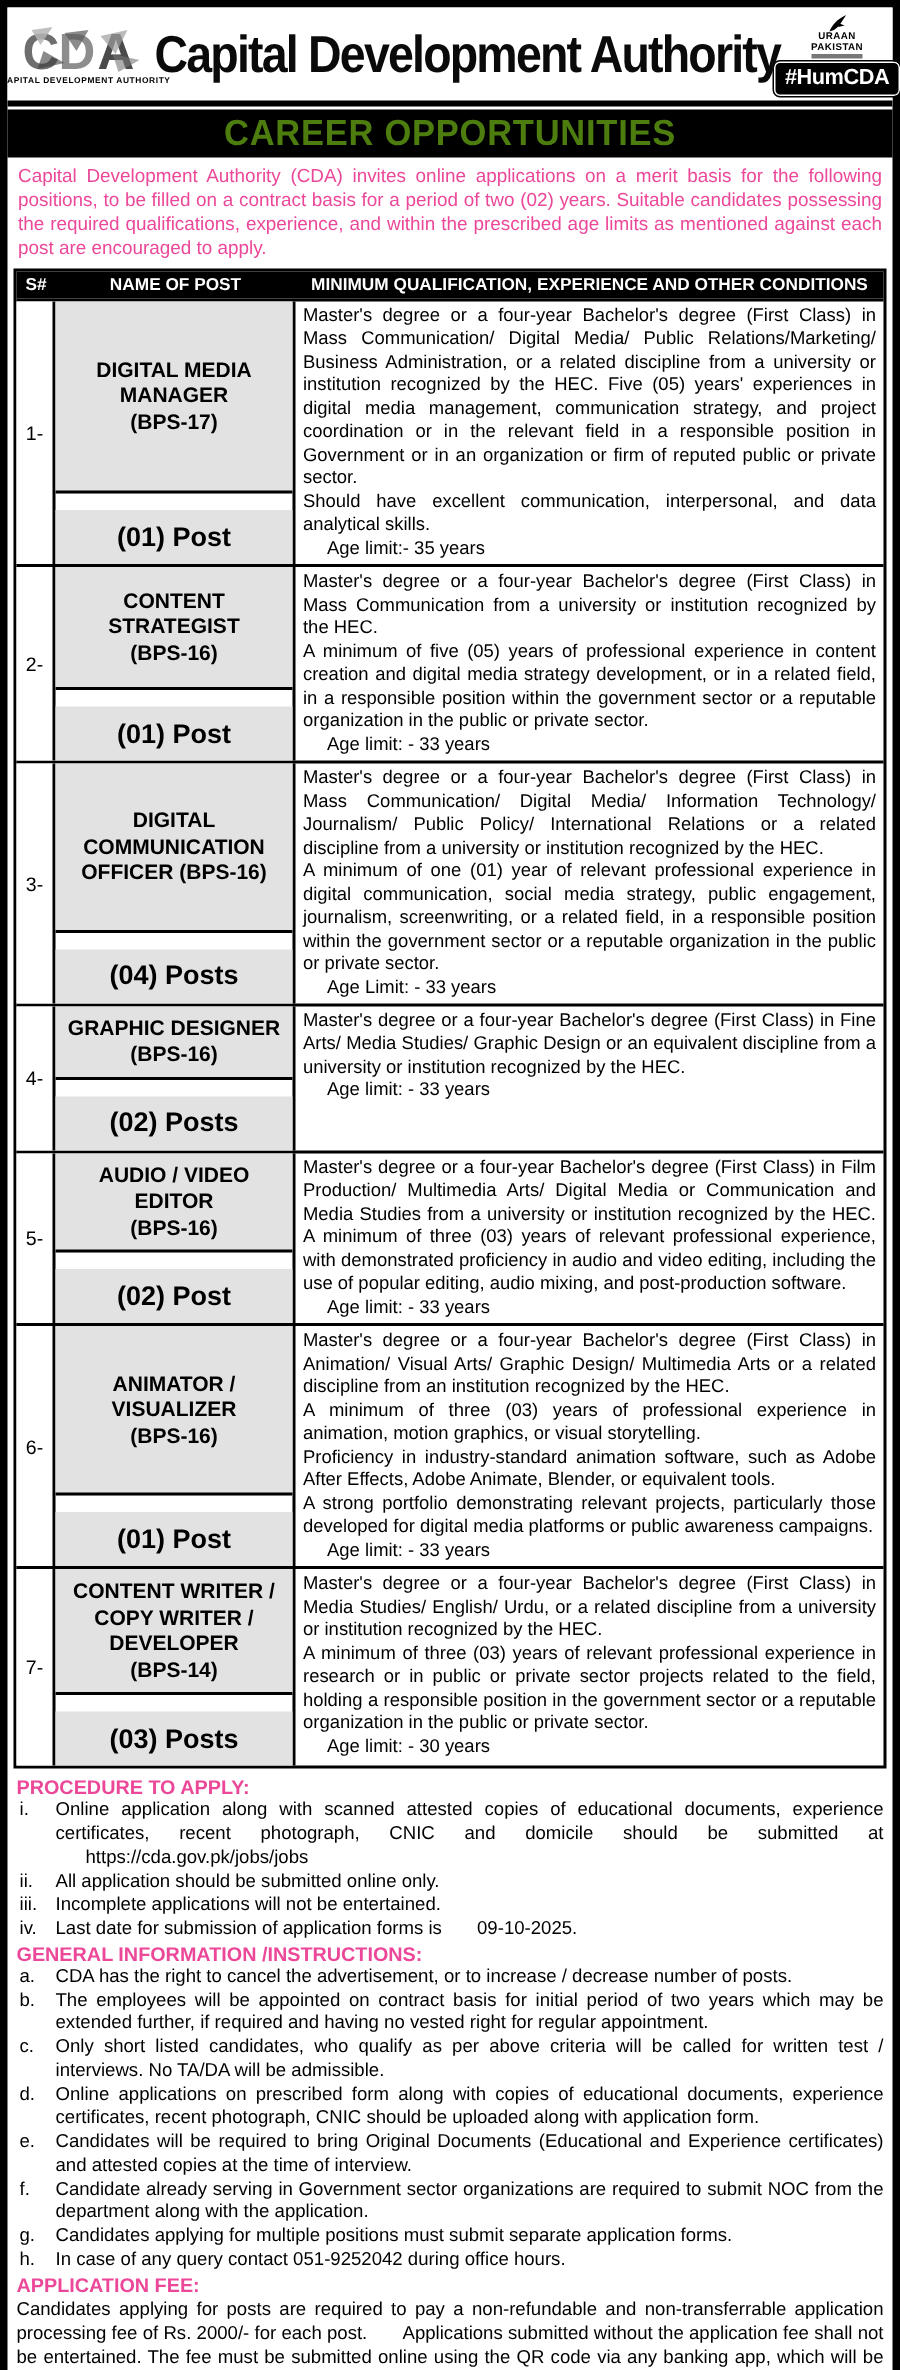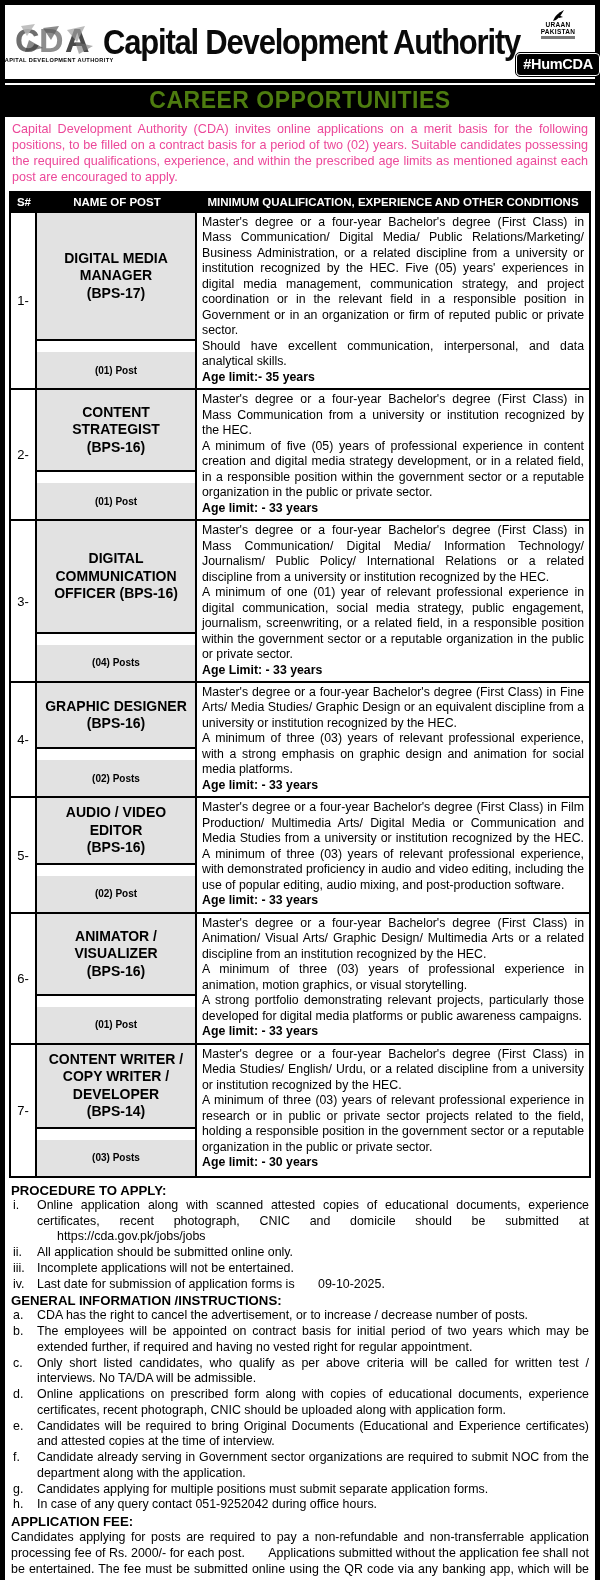--- a/index.html
+++ b/index.html
@@ -22,21 +22,21 @@
     background:#fff;
   }
   .logo-wrap { width:92px; flex:0 0 auto; display:flex; flex-direction:column; align-items:center; }
   .logo-caption { font-size:5.6px; font-weight:bold; letter-spacing:.4px; color:#000; margin-top:-1px; white-space:nowrap; }
   .hdr-title {
     flex:1; text-align:center;
     font-size:31px; font-weight:bold; letter-spacing:-1.2px;
     transform: scaleY(1.12);
     color:#0a0a0a; white-space:nowrap;
   }
-  .hdr-right { flex:0 0 auto; display:flex; flex-direction:column; align-items:center; gap:14px; width:76px; }
+  .hdr-right { flex:0 0 auto; display:flex; flex-direction:column; align-items:center; gap:2px; width:76px; }
   .uraan { display:flex; flex-direction:column; align-items:center; line-height:1; }
   .uraan-txt { font-size:6.5px; font-weight:bold; letter-spacing:.3px; color:#000; }
   .uraan-sub { width:34px; height:3px; background:#777; margin-top:1px; }
   .hashtag {
     background:#000; color:#fff; font-weight:bold; font-size:14.5px;
     padding: 2px 6px 3px 6px; border-radius:4px; letter-spacing:-.3px;
     border:1.5px solid #fff; outline:1.5px solid #000;
   }
   
   .banner {
@@ -73,28 +73,28 @@
   .post-name {
     flex:1; background:#e2e2e2;
     display:flex; align-items:center; justify-content:center; text-align:center;
     font-weight:bold; font-size:14px; line-height:1.25;
     white-space:pre-line; padding: 6px 3px;
     border-bottom: 2px solid #000; color:#000;
   }
   .post-count {
     background:#e2e2e2; min-height:36px;
     display:flex; align-items:center; justify-content:center;
-    font-weight:bold; font-size:10px; color:#000;
+    font-weight:bold; font-size:18px; color:#000;
   }
   .c-qual { padding: 2px 5px 3px 5px; font-size:12.3px; line-height:1.26; color:#000; }
   .c-qual p { text-align: justify; }
-  .age-line { font-weight:bold; text-align:left; }
+  .age-line { font-weight:normal; text-align:left;margin-left:16px; }
   
   .sections { padding: 2px 6px 4px 6px; }
-  .sec-heading { font-weight:bold; font-size:13.2px; margin-top:1px; color:#000000; }
+  .sec-heading { font-weight:bold; font-size:13.2px; margin-top:1px; color:#ec4899; }
   .li { display:grid; grid-template-columns: 26px 1fr; font-size:12.4px; line-height:1.27; color:#000; }
   .li .marker { padding-left:2px; }
   .li .li-text { text-align: justify; }
   .b { font-weight: normal; padding-left: 20px; }
   .fee-text { font-size:12.4px; line-height:1.3; text-align: justify; color:#000; }
 </style>
 </head>
 <body>
 
 <div class="ad">
@@ -185,21 +185,20 @@
         </div>
         <div class="job-row">
           <div class="c-sn">4-</div>
           <div class="c-post">
             <div class="post-name">GRAPHIC DESIGNER
 (BPS-16)</div>
             <div class="post-count">(02) Posts</div>
           </div>
           <div class="c-qual">
             <p>Master's degree or a four-year Bachelor's degree (First Class) in Fine Arts/ Media Studies/ Graphic Design or an equivalent discipline from a university or institution recognized by the HEC.</p>
-            <p>A minimum of three (03) years of relevant professional experience, with a strong emphasis on graphic design and animation for social media platforms.</p>
             <p class="age-line">Age limit: - 33 years</p>
           </div>
         </div>
         <div class="job-row">
           <div class="c-sn">5-</div>
           <div class="c-post">
             <div class="post-name">AUDIO / VIDEO EDITOR
 (BPS-16)</div>
             <div class="post-count">(02) Post</div>
           </div>
@@ -212,20 +211,21 @@
           <div class="c-sn">6-</div>
           <div class="c-post">
             <div class="post-name">ANIMATOR /
 VISUALIZER
 (BPS-16)</div>
             <div class="post-count">(01) Post</div>
           </div>
           <div class="c-qual">
             <p>Master's degree or a four-year Bachelor's degree (First Class) in Animation/ Visual Arts/ Graphic Design/ Multimedia Arts or a related discipline from an institution recognized by the HEC.</p>
             <p>A minimum of three (03) years of professional experience in animation, motion graphics, or visual storytelling.</p>
+            <p>Proficiency in industry-standard animation software, such as Adobe After Effects, Adobe Animate, Blender, or equivalent tools.</p>
             <p>A strong portfolio demonstrating relevant projects, particularly those developed for digital media platforms or public awareness campaigns.</p>
             <p class="age-line">Age limit: - 33 years</p>
           </div>
         </div>
         <div class="job-row">
           <div class="c-sn">7-</div>
           <div class="c-post">
             <div class="post-name">CONTENT WRITER /
 COPY WRITER /
 DEVELOPER

